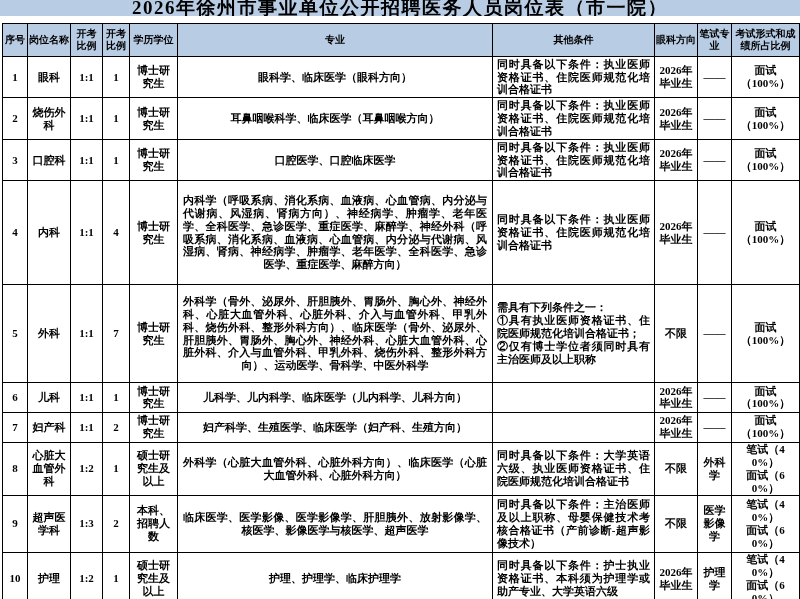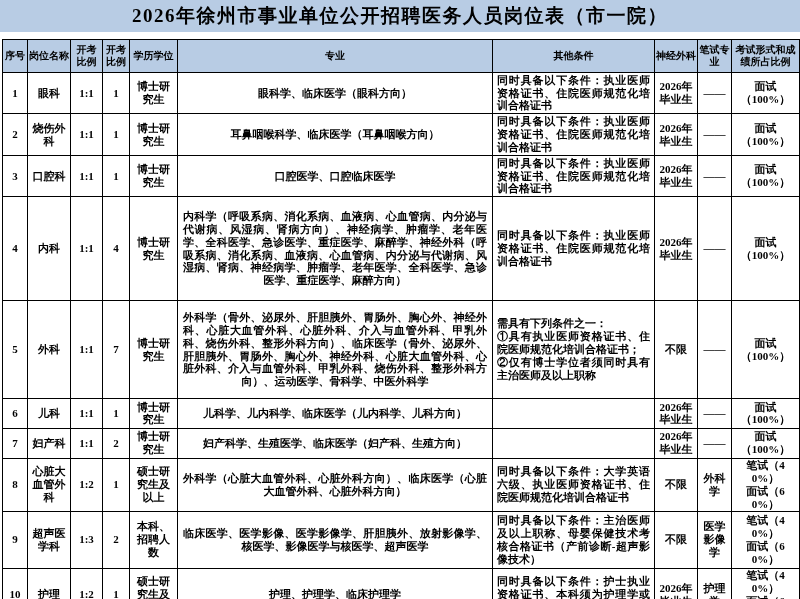--- a/index.html
+++ b/index.html
@@ -3,21 +3,21 @@
 <meta charset="utf-8">
 <style>
   * { box-sizing: border-box; }
   html,body { margin:0; padding:0; }
   body {
     width:800px; height:599px; background:#ffffff; color:#000000;
     font-family:"Liberation Serif","DejaVu Serif",serif;
     font-weight:bold;
   }
   .title-bar {
-    height:32px; width:800px; background:#b8cce4;
+    height:16px; width:800px; background:#b8cce4;
     display:flex; align-items:center; justify-content:center;
     font-size:19px; font-weight:bold; letter-spacing:1.5px;
     white-space:nowrap; overflow:hidden;
   }
   .gap { height:7px; background:#ffffff; }
   table.jobs {
     border-collapse:collapse; table-layout:fixed;
     width:797px; margin-left:2px;
   }
   .jobs th, .jobs td {
@@ -57,21 +57,21 @@
   </colgroup>
   <thead>
     <tr>
       <th>序号</th>
       <th>岗位名称</th>
       <th>开考比例</th>
       <th>开考比例</th>
       <th>学历学位</th>
       <th>专业</th>
       <th>其他条件</th>
-      <th>神经外科</th>
+      <th>眼科方向</th>
       <th>笔试专业</th>
       <th>考试形式和成绩所占比例</th>
     </tr>
   </thead>
   <tbody>
     <tr class="rh1">
       <td>1</td>
       <td>眼科</td>
       <td>1:1</td>
       <td>1</td>

